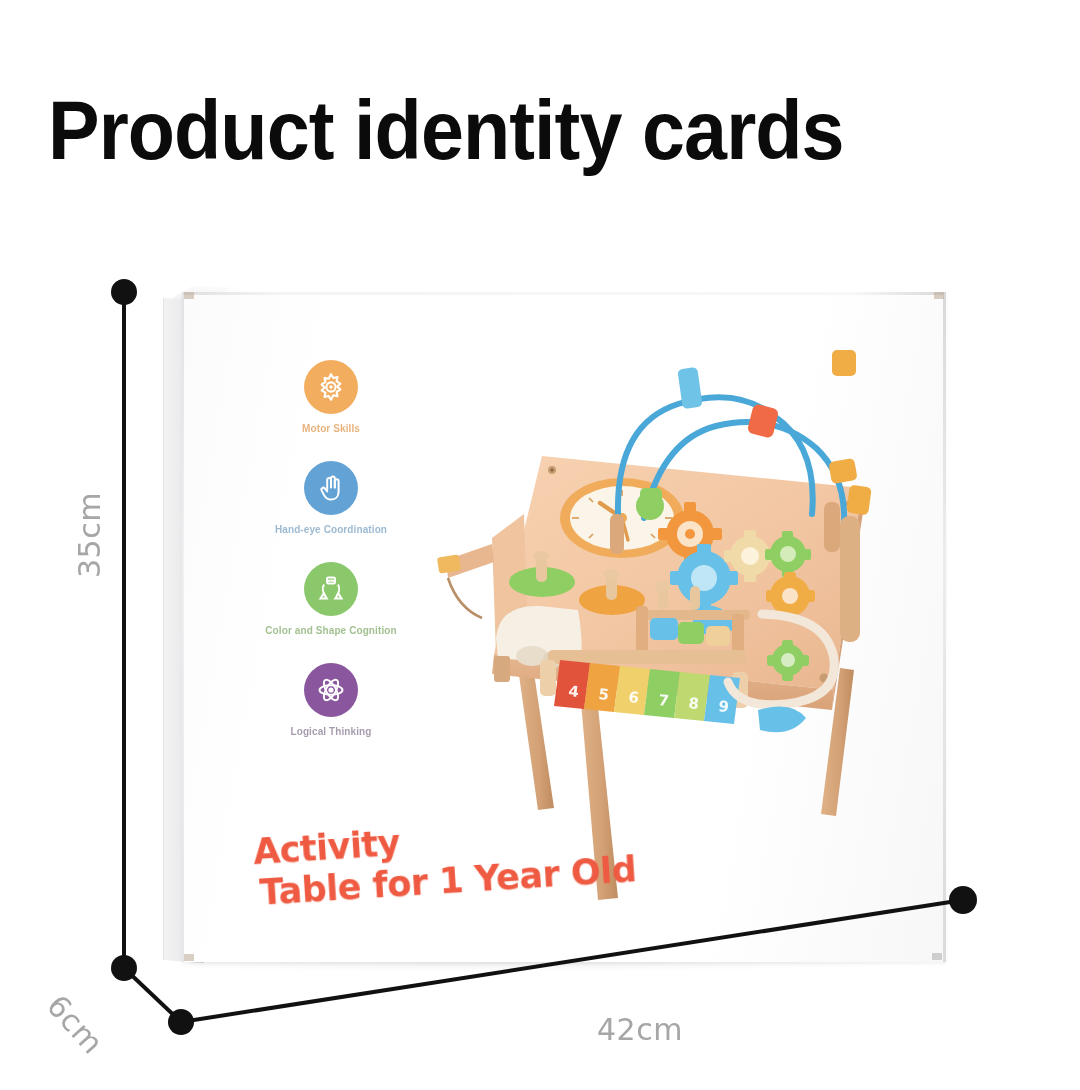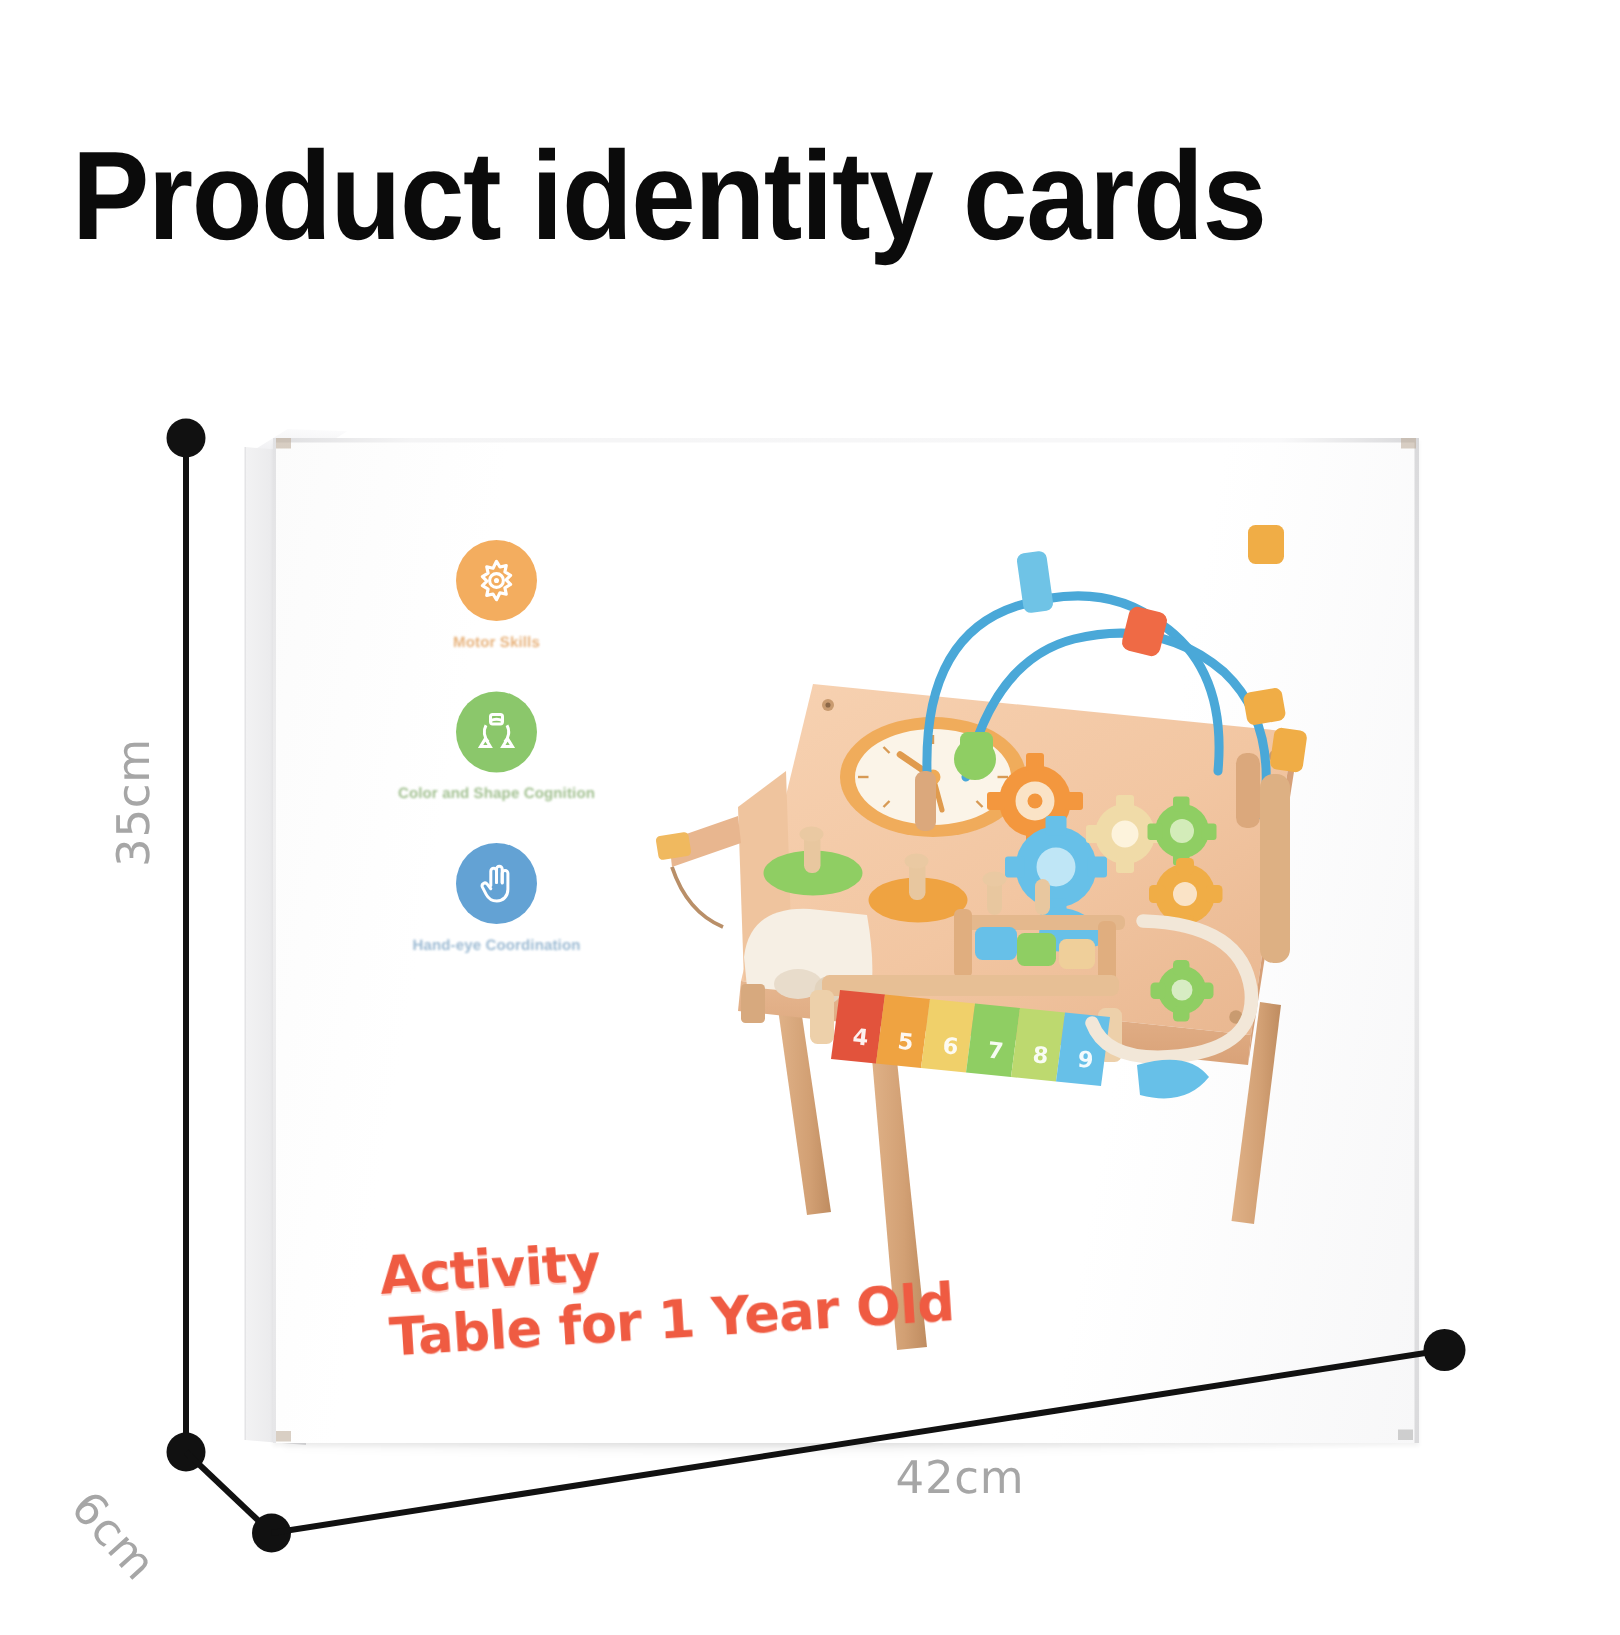--- a/index.html
+++ b/index.html
@@ -151,21 +151,21 @@
     font-weight:400;
     letter-spacing:.5px;
     font-family:"DejaVu Sans", sans-serif;
     white-space:nowrap;
   }
   #label-35{
     left:72px; top:578px;
     transform:rotate(-90deg);
     transform-origin:left top;
   }
-  #label-42{ left:597px; top:968px; }
+  #label-42{ left:597px; top:1012px; }
   #label-6{
     left:66px; top:988px;
     transform:rotate(48deg);
     transform-origin:left top;
   }
 </style>
 </head>
 <body>
 
 <div class="stage">
@@ -192,49 +192,62 @@
           <div class="feat-circle">
             <svg width="34" height="34" viewBox="0 0 34 34" aria-hidden="true">
               <g fill="none" stroke="#ffffff" stroke-width="2.1" stroke-linejoin="round">
                 <path d="M17 4.2 19.3 8l4.2-.9-0.9 4.2 3.8 2.3-3 3 3 3-3.8 2.3.9 4.2-4.2-.9L17 29.8 14.7 26l-4.2.9.9-4.2L7.6 20.4l3-3-3-3 3.8-2.3-.9-4.2 4.2.9z"></path>
                 <circle cx="17" cy="17" r="4.6"></circle>
                 <circle cx="17" cy="17" r="1.7" fill="#ffffff" stroke="none"></circle>
               </g>
             </svg>
           </div>
           <div class="feat-label">Motor Skills</div>
+        </div>
+
+        <div class="feature f3">
+          <div class="feat-circle">
+            <svg width="34" height="34" viewBox="0 0 34 34" aria-hidden="true">
+              <g fill="none" stroke="#ffffff" stroke-width="2" stroke-linecap="round" stroke-linejoin="round">
+                <path d="M13.2 18.4V8.8a1.9 1.9 0 0 1 3.8 0v7.6"></path>
+                <path d="M17 16.2V7.4a1.9 1.9 0 0 1 3.8 0v9"></path>
+                <path d="M20.8 16.6v-6.4a1.9 1.9 0 0 1 3.8 0v10.6c0 4.6-3 7.8-7.4 7.8-3.4 0-5.6-1.6-7-4.2l-2.6-5a1.9 1.9 0 0 1 3.2-2l2.4 3.1"></path>
+              </g>
+            </svg>
+          </div>
+          <div class="feat-label">Hand-eye Coordination</div>
         </div>
 
         <div class="feature f2">
           <div class="feat-circle">
             <svg width="34" height="34" viewBox="0 0 34 34" aria-hidden="true">
               <g fill="none" stroke="#ffffff" stroke-width="2">
                 <path d="M10 12.5a9.5 9.5 0 0 0 1.6 11.2M24 12.5a9.5 9.5 0 0 1-1.6 11.2M12.8 9.6a9.5 9.5 0 0 1 8.4 0"></path>
                 <rect x="13" y="5.4" width="8" height="6.2" rx="1.4"></rect>
                 <path d="M9.6 21.4 6.4 26.6h6.4z"></path>
                 <path d="M24.4 21.4 21.2 26.6h6.4z"></path>
               </g>
             </svg>
           </div>
           <div class="feat-label">Color and Shape Cognition</div>
         </div>
 
-        <div class="feature f3">
+        <div class="feature f4">
           <div class="feat-circle">
             <svg width="34" height="34" viewBox="0 0 34 34" aria-hidden="true">
-              <g fill="none" stroke="#ffffff" stroke-width="2" stroke-linecap="round" stroke-linejoin="round">
-                <path d="M13.2 18.4V8.8a1.9 1.9 0 0 1 3.8 0v7.6"></path>
-                <path d="M17 16.2V7.4a1.9 1.9 0 0 1 3.8 0v9"></path>
-                <path d="M20.8 16.6v-6.4a1.9 1.9 0 0 1 3.8 0v10.6c0 4.6-3 7.8-7.4 7.8-3.4 0-5.6-1.6-7-4.2l-2.6-5a1.9 1.9 0 0 1 3.2-2l2.4 3.1"></path>
+              <g fill="none" stroke="#ffffff" stroke-width="1.9">
+                <ellipse cx="17" cy="17" rx="11.5" ry="4.8"></ellipse>
+                <ellipse cx="17" cy="17" rx="11.5" ry="4.8" transform="rotate(60 17 17)"></ellipse>
+                <ellipse cx="17" cy="17" rx="11.5" ry="4.8" transform="rotate(120 17 17)"></ellipse>
+                <circle cx="17" cy="17" r="2.6" fill="#ffffff" stroke="none"></circle>
               </g>
             </svg>
           </div>
-          <div class="feat-label">Hand-eye Coordination</div>
+          <div class="feat-label">Logical Thinking</div>
         </div>
-
 
       </div>
 
       <div class="photo">
         <svg width="500" height="620" viewBox="0 0 500 620" aria-hidden="true">
           <defs>
             <linearGradient id="topG" x1="0" y1="0" x2="1" y2="1">
               <stop offset="0%" stop-color="#f7d2b2"></stop>
               <stop offset="55%" stop-color="#f2c6a2"></stop>
               <stop offset="100%" stop-color="#e8b68f"></stop>

